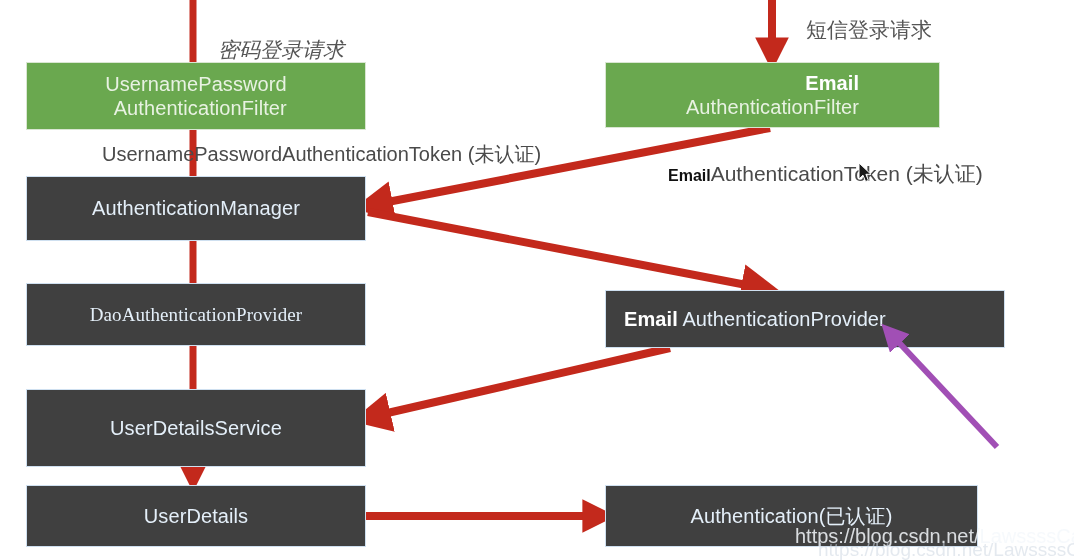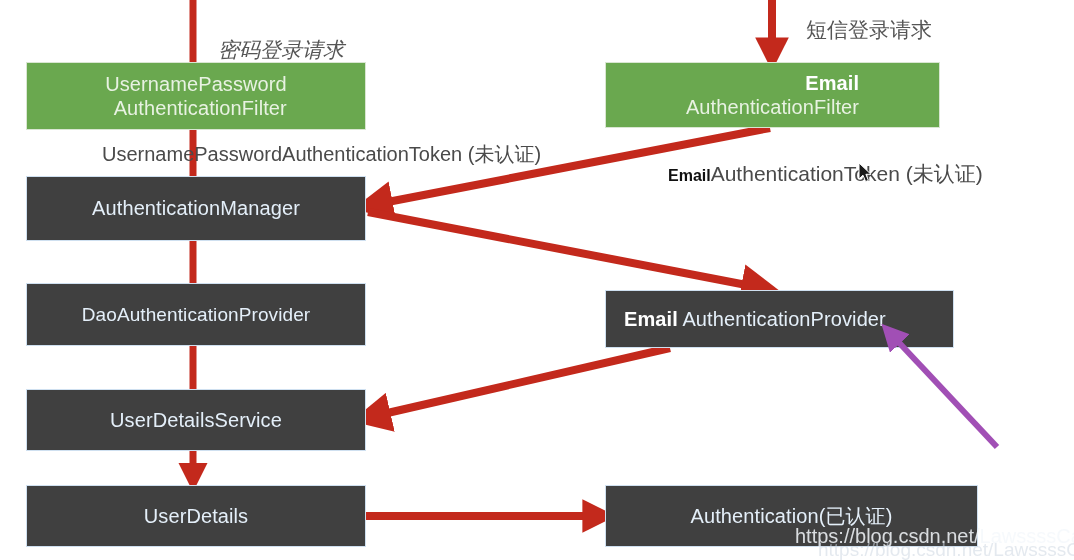--- a/index.html
+++ b/index.html
@@ -33,21 +33,21 @@
   .node.blue {
     background: #404040;
     border: 1px solid #cfe0f0;
     color: #e4eff9;
   }
   .node .txt {
     font-size: 20px;
     font-weight: 400;
     letter-spacing: .1px;
   }
-  .node .txt.smaller { font-size: 19px; }
+  .node .txt.smaller { font-size: 19px; font-family: Liberation Serif, serif; }
   .bold-white {
     font-weight: bold;
     color: #ffffff;
   }
   .caption {
     position: absolute;
     color: #4a4a4a;
     font-size: 20px;
     white-space: nowrap;
     z-index: 4;
@@ -148,25 +148,25 @@
   </div>
 
   <div class="node blue" style="left:26px; top:176px; width:340px; height:65px;">
     <span class="txt">AuthenticationManager</span>
   </div>
 
   <div class="node blue" style="left:26px; top:283px; width:340px; height:63px;">
     <span class="txt smaller">DaoAuthenticationProvider</span>
   </div>
 
-  <div class="node blue" style="left:605px; top:290px; width:349px; height:58px; justify-content:flex-start; padding-left:18px;">
+  <div class="node blue" style="left:605px; top:290px; width:400px; height:58px; justify-content:flex-start; padding-left:18px;">
     <span class="txt"><span class="bold-white">Email</span> <span>AuthenticationProvider</span></span>
   </div>
 
-  <div class="node blue" style="left:26px; top:389px; width:340px; height:62px;">
+  <div class="node blue" style="left:26px; top:389px; width:340px; height:78px;">
     <span class="txt">UserDetailsService</span>
   </div>
 
   <div class="node blue" style="left:26px; top:485px; width:340px; height:62px;">
     <span class="txt">UserDetails</span>
   </div>
 
   <div class="node blue" style="left:605px; top:485px; width:373px; height:62px;">
     <span class="txt">Authentication(已认证)</span>
   </div>

